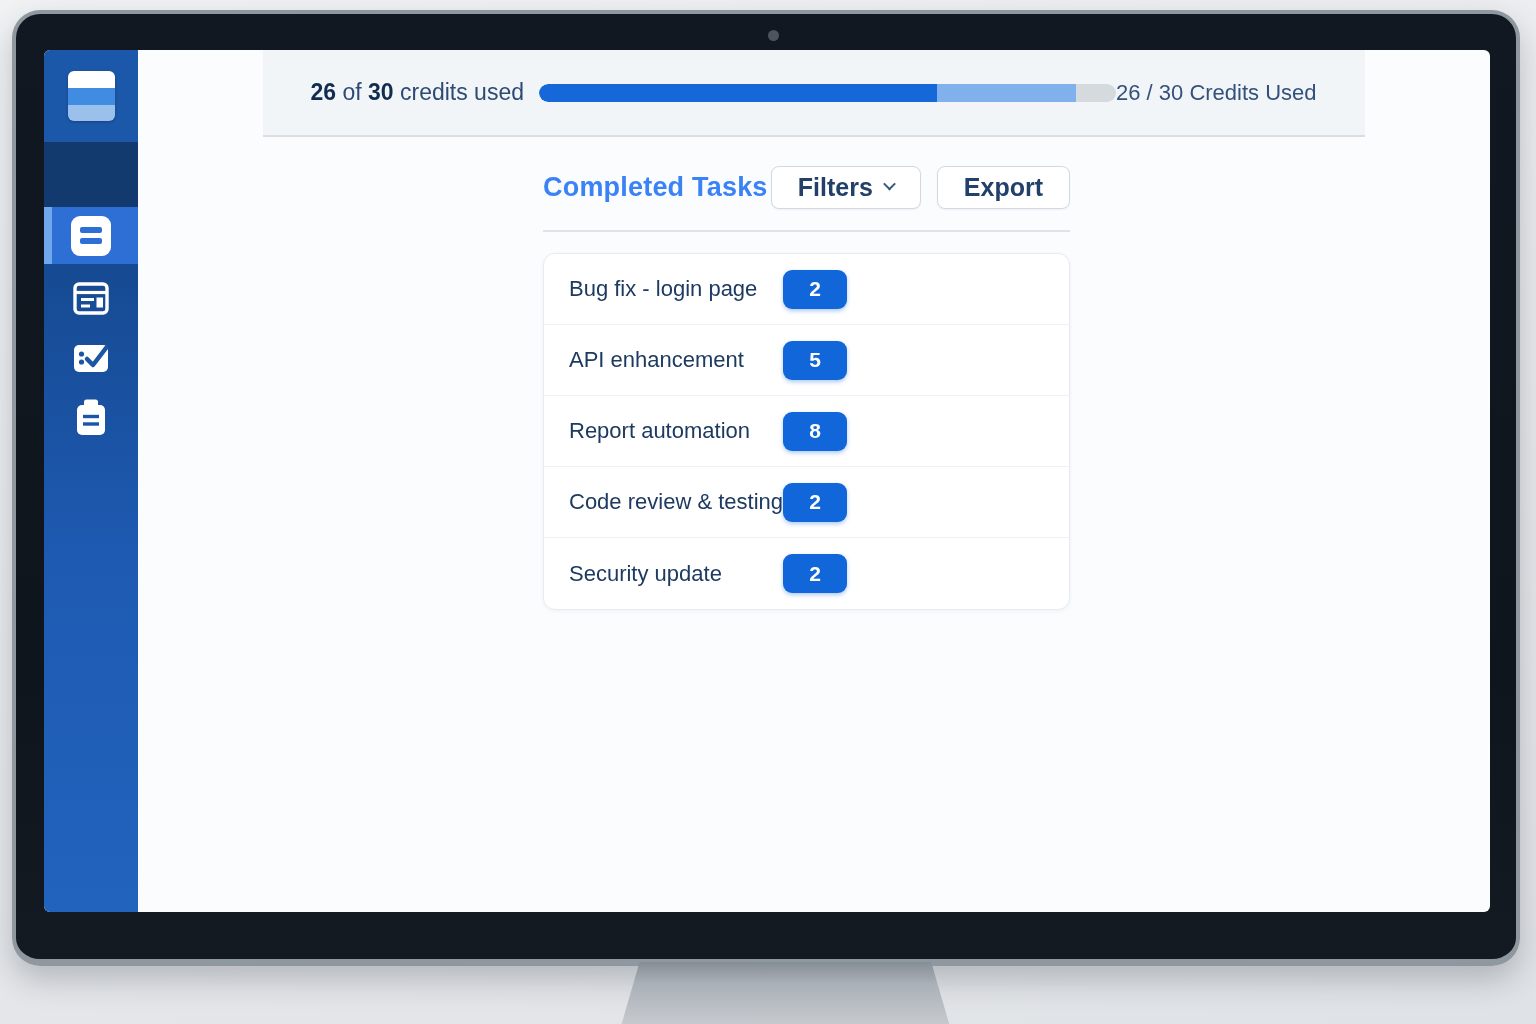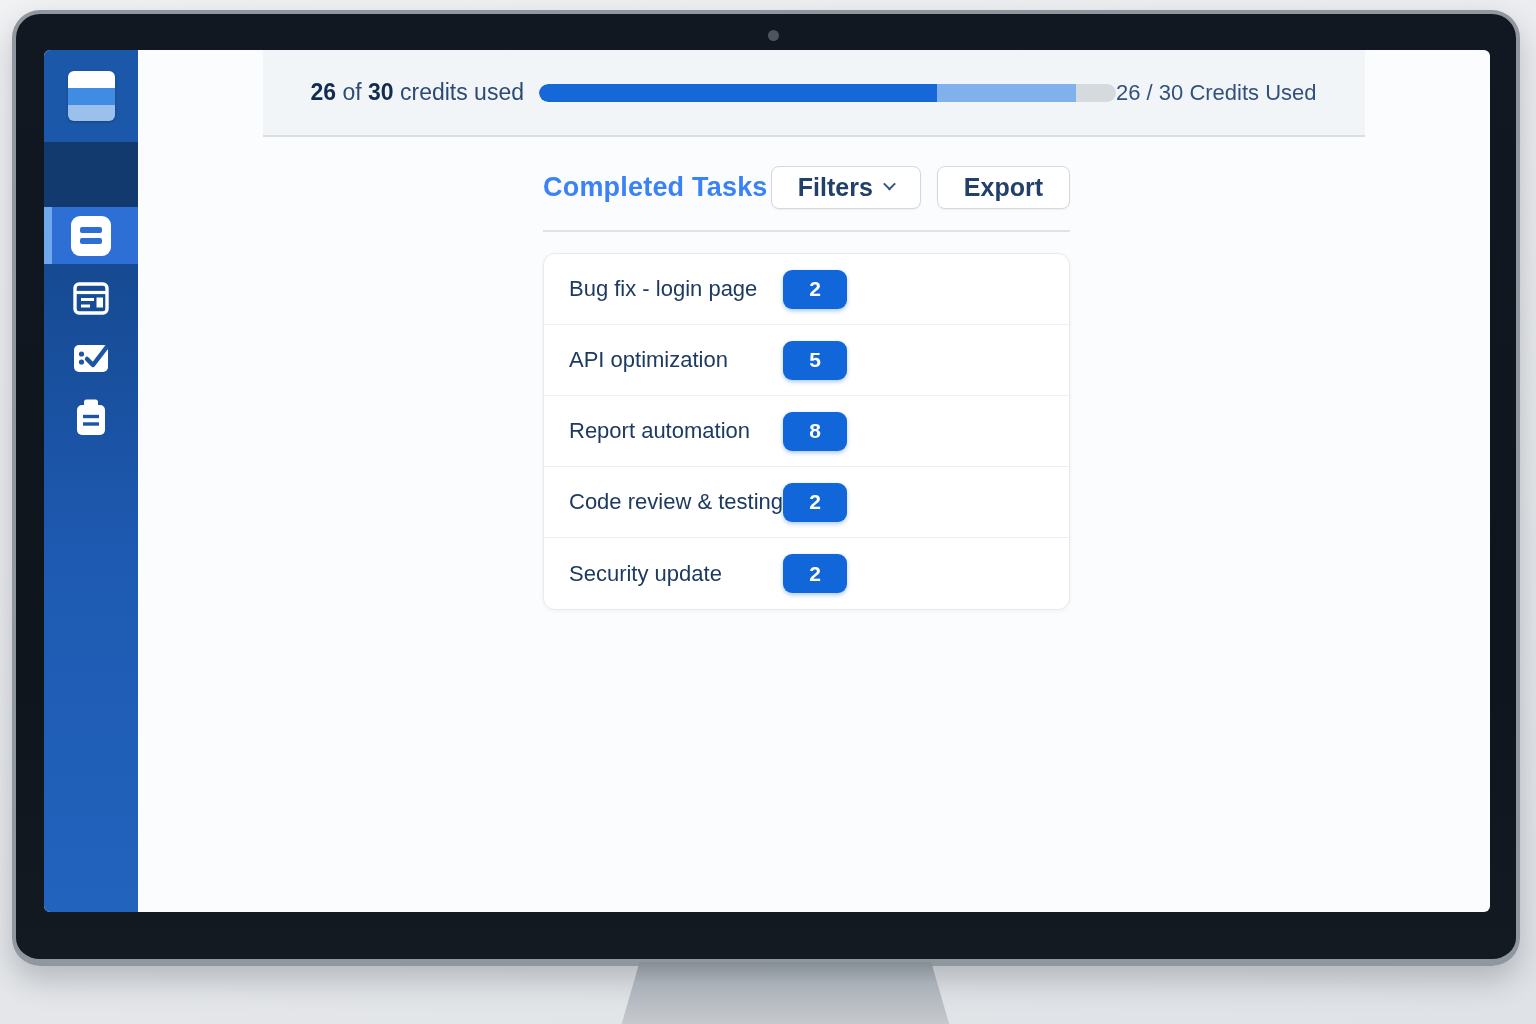--- a/index.html
+++ b/index.html
@@ -209,21 +209,21 @@
         </div>
         <div class="header-divider"></div>
 
         <div class="task-card">
   <div class="task-row">
     <span class="task-label">Bug fix - login page</span>
     <span class="task-count">2</span>
   </div>
 
   <div class="task-row">
-    <span class="task-label">API optimization</span>
+    <span class="task-label">API enhancement</span>
     <span class="task-count">5</span>
   </div>
 
   <div class="task-row">
     <span class="task-label">Report automation</span>
     <span class="task-count">8</span>
   </div>
 
 
 

